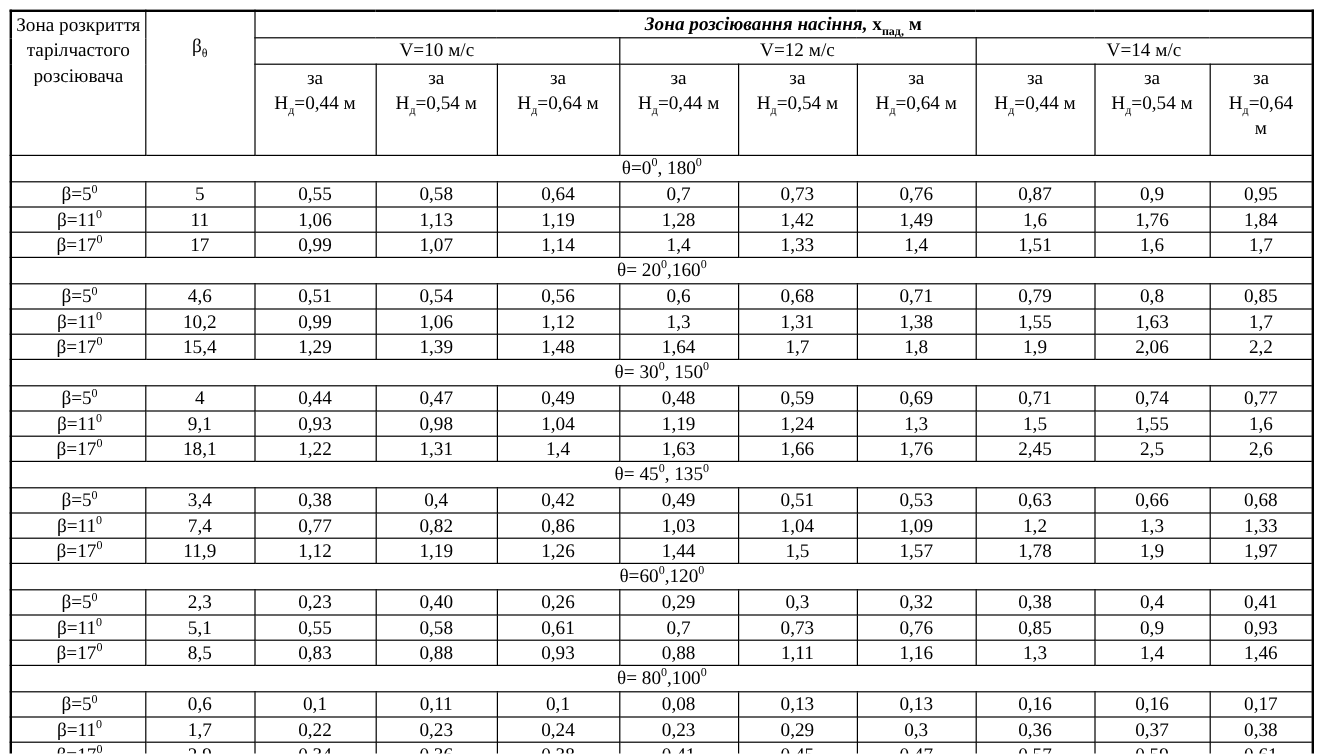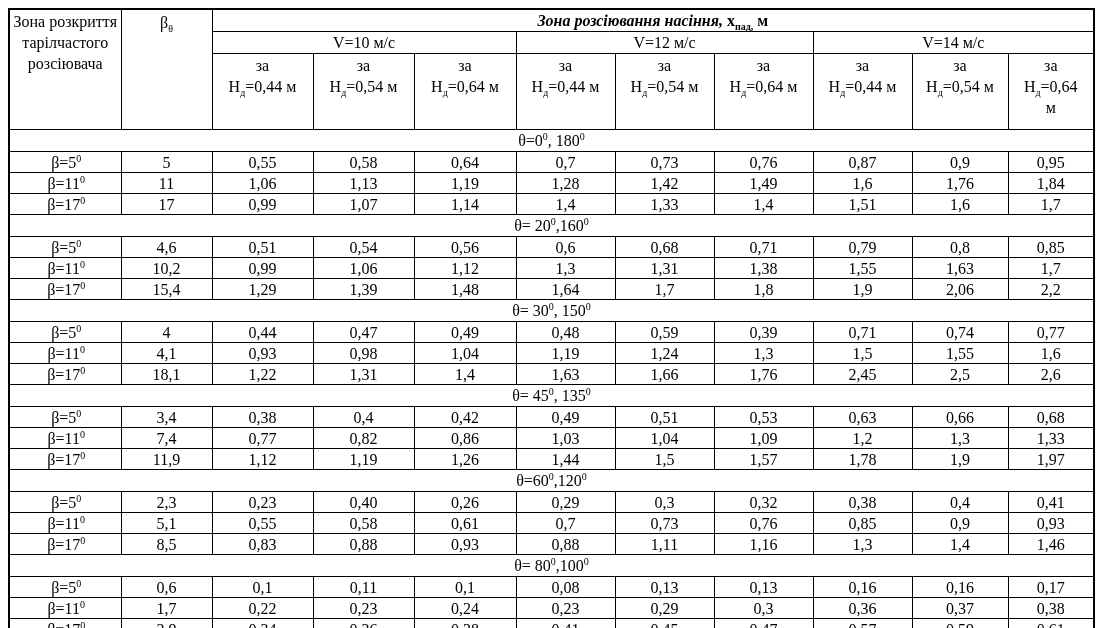--- a/index.html
+++ b/index.html
@@ -21,21 +21,21 @@
     vertical-align: middle;
     font-size: 16px;
     padding: 0 2px;
     overflow: hidden;
   }
   sup { font-size: 10px; vertical-align: super; line-height: 0; }
   sub { font-size: 10px; vertical-align: sub; line-height: 0; }
 
   
   td.corner-cell { vertical-align: top; padding-top: 1px; line-height: 21px; }
-  td.beta-head-cell { vertical-align: top; padding-top: 2px; line-height: 21px; }
+  td.beta-head-cell { vertical-align: top; padding-top: 18px; line-height: 21px; }
   td.zone-cell { height: 21px; font-weight: bold; }
   .zone-italic { font-style: italic; }
   .zone-x { font-style: normal; }
   tr.speed-row td { height: 21px; }
   tr.height-row td {
     height: 74px;
     vertical-align: top;
     line-height: 21px;
     padding-top: 1px;
     margin-left: 35px;
@@ -207,28 +207,28 @@
           <td colspan="11"><span>θ= 30</span><sup>0</sup><span>, 150</span><sup>0</sup></td>
         </tr>
         <tr class="data-row">
           <td class="row-label"><span>β=5</span><sup>0</sup></td>
           <td>4</td>
           <td>0,44</td>
           <td>0,47</td>
           <td>0,49</td>
           <td>0,48</td>
           <td>0,59</td>
-          <td>0,39</td>
+          <td>0,69</td>
           <td>0,71</td>
           <td>0,74</td>
           <td>0,77</td>
         </tr>
         <tr class="data-row">
           <td class="row-label"><span>β=11</span><sup>0</sup></td>
-          <td>4,1</td>
+          <td>9,1</td>
           <td>0,93</td>
           <td>0,98</td>
           <td>1,04</td>
           <td>1,19</td>
           <td>1,24</td>
           <td>1,3</td>
           <td>1,5</td>
           <td>1,55</td>
           <td>1,6</td>
         </tr>

